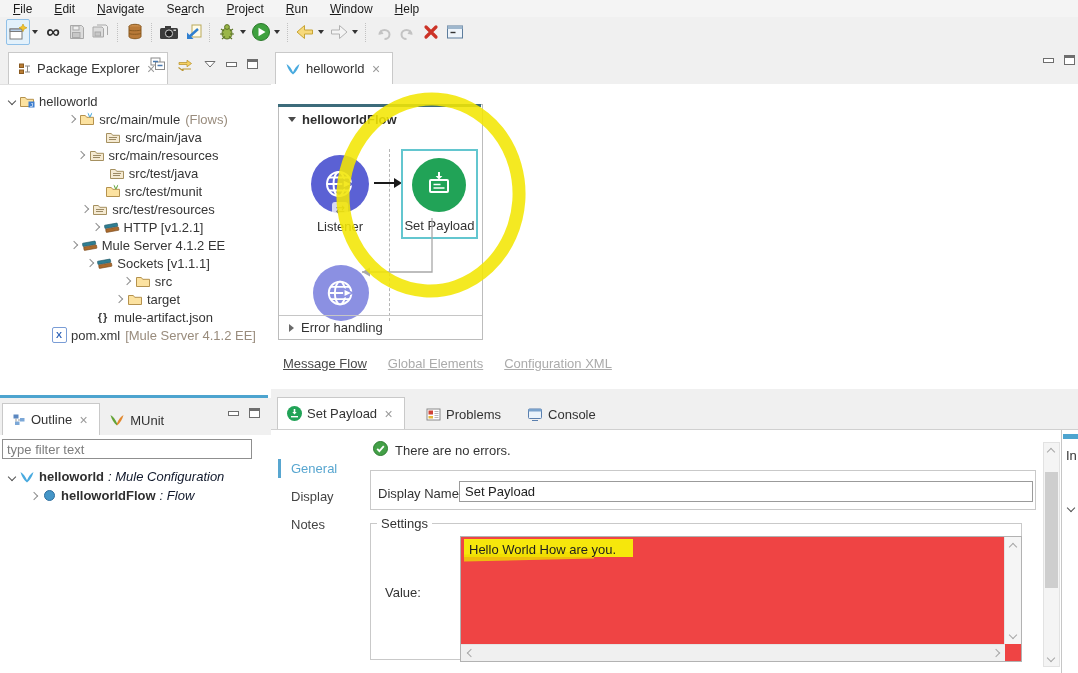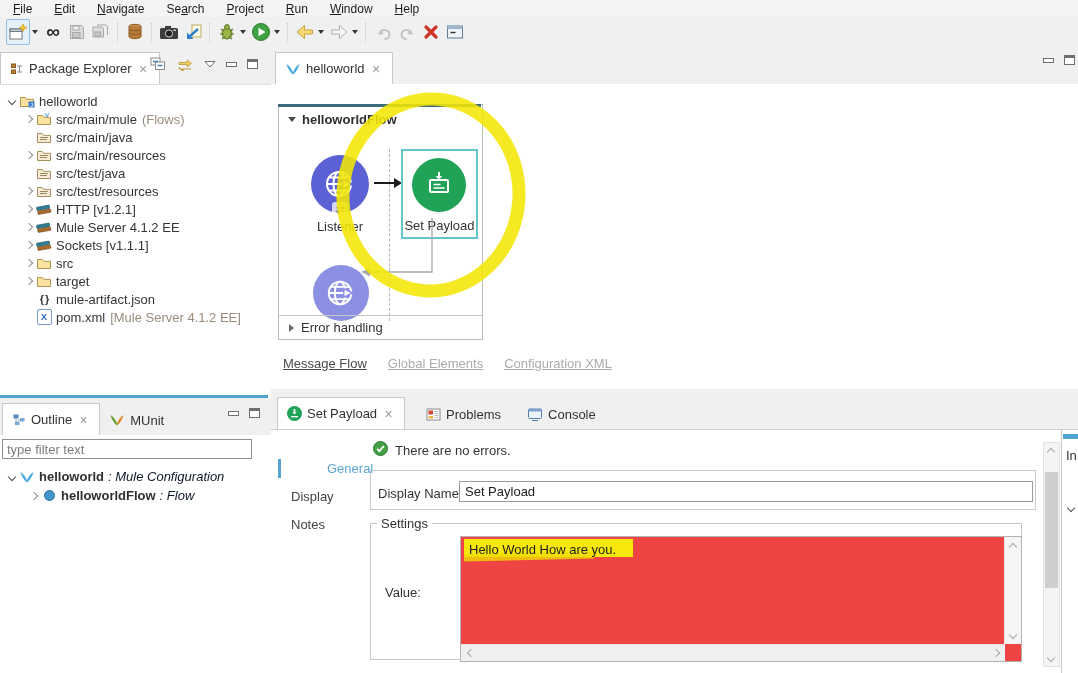--- a/index.html
+++ b/index.html
@@ -36,21 +36,21 @@
   .chev.down::before{transform:rotate(45deg);border-color:#525252;}
   .chev.none::before{display:none;}
   .tri-down{width:0;height:0;border-left:4px solid transparent;border-right:4px solid transparent;border-top:5px solid #4a4a4a;display:inline-block;}
   .tri-right{width:0;height:0;border-top:4px solid transparent;border-bottom:4px solid transparent;border-left:5px solid #6a6a6a;display:inline-block;}
 
   
   #pe{position:absolute;left:0;top:47px;width:271px;height:348px;background:#fff;border-right:1px solid #c3c3c3;}
   #pe .viewtabs{border-bottom:1px solid #e0e0e0;}
   #pe-body{padding-top:7px;}
   .trow{display:flex;align-items:center;height:18px;white-space:nowrap;}
-  .trow.lvl1{padding-left:21px;}
+  .trow.lvl1{padding-left:21px;justify-content:center;}
   .trow.lvl0{padding-left:4px;}
   .ticon{width:16px;height:16px;flex:none;margin-right:4px;position:relative;display:inline-flex;align-items:center;justify-content:center;}
   .tlabel{color:#353535;}
   .tsuffix{color:#998c7d;margin-left:5px;}
   .ic-json::before{content:"{ }";font-weight:700;color:#3b3b3b;font-size:11px;letter-spacing:-1px;}
   .ic-xml{width:13px;height:14px;border:1px solid #7a9dd6;background:#fff;border-radius:2px;}
   .ic-xml::before{content:"X";color:#2f63b8;font-weight:700;font-size:9px;}
 
   
   #ol{position:absolute;left:0;top:395px;width:271px;height:278px;background:#fff;border-right:1px solid #c3c3c3;}
@@ -242,21 +242,21 @@
         <svg width="18" height="16">
           <rect x="1.5" y="2" width="15" height="12" fill="#eef4fa" stroke="#5c7c9c"></rect>
           <rect x="1.5" y="2" width="15" height="3" fill="#9fb7cd"></rect>
           <path d="M4.5 8.5h5" stroke="#333" stroke-width="1.4"></path>
         </svg>
       </span>
   </div>
 
   <div id="pe">
     <div class="viewtabs">
-      <span class="vtab sel" style="margin-left:0;">
+      <span class="vtab sel" style="margin-left:8px;">
         <svg width="14" height="14">
             <rect x="1.5" y="2" width="4" height="3.5" fill="#b97c34" stroke="#8a5a20"></rect>
             <rect x="1.5" y="8" width="4" height="3.5" fill="#b97c34" stroke="#8a5a20"></rect>
             <path d="M7 4h5M7 10h5M9.5 4v6" stroke="#888" fill="none"></path>
           </svg>
         <span>Package Explorer</span>
         <span class="xclose"></span>
       </span>
       <span class="minmax" style="left:150px;">
         <svg width="16" height="14">
@@ -325,20 +325,30 @@
       </div>
       <div class="trow lvl1">
         <span class="chev none"></span>
         <span class="ticon">
             <svg width="16" height="16">
               <path d="M1.5 4.5h4.8l1.4 1.8h6.8v7.2H1.5z" fill="#f5ead2" stroke="#a59060"></path>
               <path d="M4 8.5h8M4 10.5h7" stroke="#9c8a64"></path>
             </svg>
           </span>
         <span class="tlabel">src/test/java</span>
+      </div>
+      <div class="trow lvl1">
+        <span class="chev none"></span>
+        <span class="ticon">
+            <svg width="16" height="16">
+              <path d="M1.5 4.5h4.8l1.4 1.8h6.8v7.2H1.5z" fill="#fce2a0" stroke="#b5924e"></path>
+              <path d="M8.6 1.6c1.2.9 1.8 2.2 2.3 3.8.5-1.6 1.1-2.9 2.3-3.8-.4 2.3-1.3 4.1-2.3 5-1-.9-1.9-2.7-2.3-5z" fill="#5aa032"></path>
+            </svg>
+          </span>
+        <span class="tlabel">src/test/munit</span>
       </div>
       <div class="trow lvl1">
         <span class="chev"></span>
         <span class="ticon">
             <svg width="16" height="16">
               <path d="M1.5 4.5h4.8l1.4 1.8h6.8v7.2H1.5z" fill="#f5ead2" stroke="#a59060"></path>
               <path d="M4 8.5h8M4 10.5h7" stroke="#9c8a64"></path>
             </svg>
           </span>
         <span class="tlabel">src/test/resources</span>
@@ -587,21 +597,21 @@
     <div id="pr-content">
       <span class="abs" id="pr-status-icon">
         <svg width="15" height="15">
             <circle cx="7.5" cy="7.5" r="7" fill="#43a047" stroke="#2e7d32"></circle>
             <path d="M4.2 7.8l2.2 2.4 4.4-5" stroke="#fff" stroke-width="1.8" fill="none"></path>
           </svg>
       </span>
       <span class="abs" id="pr-status-text">There are no errors.</span>
 
       <span class="abs" id="pr-navbar"></span>
-      <span class="abs pnav sel" style="top:31px;margin-left:36px;">General</span>
+      <span class="abs pnav sel" style="top:31px;">General</span>
       <span class="abs pnav" style="top:59px;">Display</span>
       <span class="abs pnav" style="top:87px;">Notes</span>
 
       <div class="abs" id="grpbox"></div>
       <span class="abs" id="dn-label">Display Name:</span>
       <input class="abs" id="dn-input" value="Set Payload" style="">
 
       <fieldset class="abs" id="settings-fs">
         <legend>Settings</legend>
       </fieldset>

